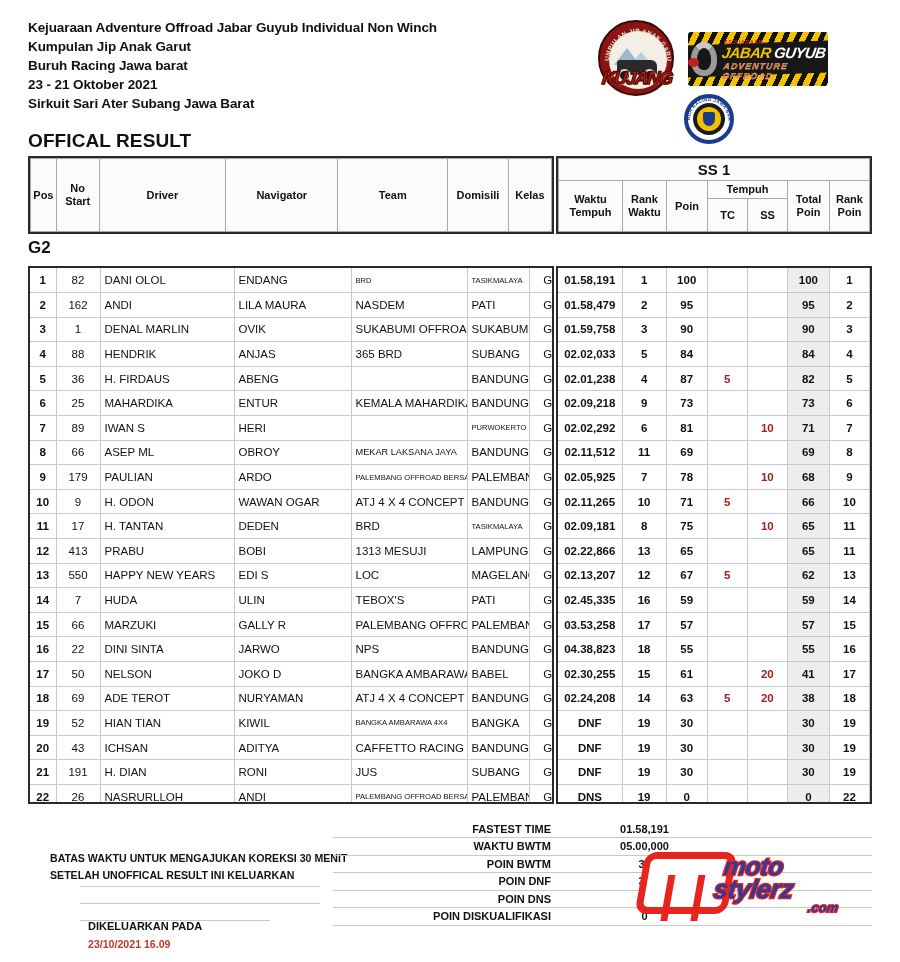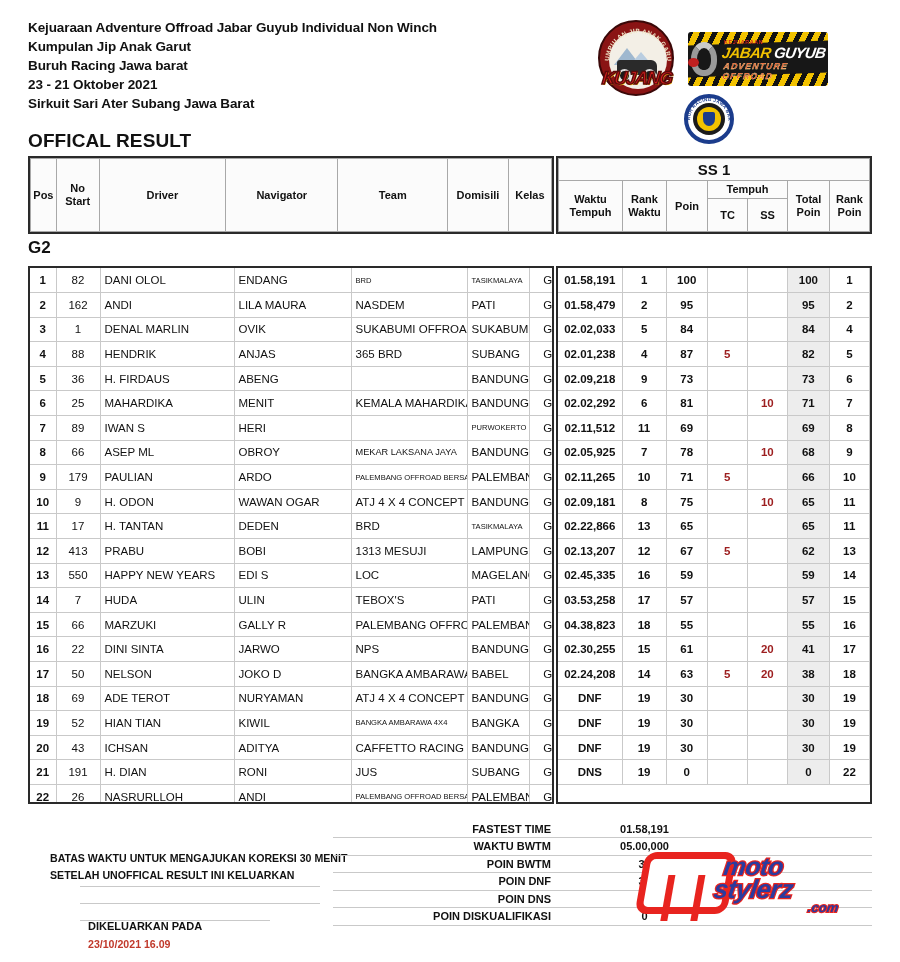--- a/index.html
+++ b/index.html
@@ -504,21 +504,21 @@
             <td class="l">H. FIRDAUS</td>
             <td class="l">ABENG</td>
             <td class="l "></td>
             <td class="l ">BANDUNG</td>
             <td class="c">G2</td>
           </tr>
           <tr>
             <td class="pos">6</td>
             <td class="c">25</td>
             <td class="l">MAHARDIKA</td>
-            <td class="l">MENIT</td>
+            <td class="l">ENTUR</td>
             <td class="l ">KEMALA MAHARDIKA</td>
             <td class="l ">BANDUNG</td>
             <td class="c">G2</td>
           </tr>
           <tr>
             <td class="pos">7</td>
             <td class="c">89</td>
             <td class="l">IWAN S</td>
             <td class="l">HERI</td>
             <td class="l "></td>
@@ -687,20 +687,29 @@
           <tr>
             <td class="time">01.58,479</td>
             <td class="c b">2</td>
             <td class="c b">95</td>
             <td class="pen"></td>
             <td class="pen"></td>
             <td class="totp">95</td>
             <td class="c b">2</td>
           </tr>
           <tr>
+            <td class="time">01.59,758</td>
+            <td class="c b">3</td>
+            <td class="c b">90</td>
+            <td class="pen"></td>
+            <td class="pen"></td>
+            <td class="totp">90</td>
+            <td class="c b">3</td>
+          </tr>
+          <tr>
             <td class="time">02.02,033</td>
             <td class="c b">5</td>
             <td class="c b">84</td>
             <td class="pen"></td>
             <td class="pen"></td>
             <td class="totp">84</td>
             <td class="c b">4</td>
           </tr>
           <tr>
             <td class="time">02.01,238</td>

